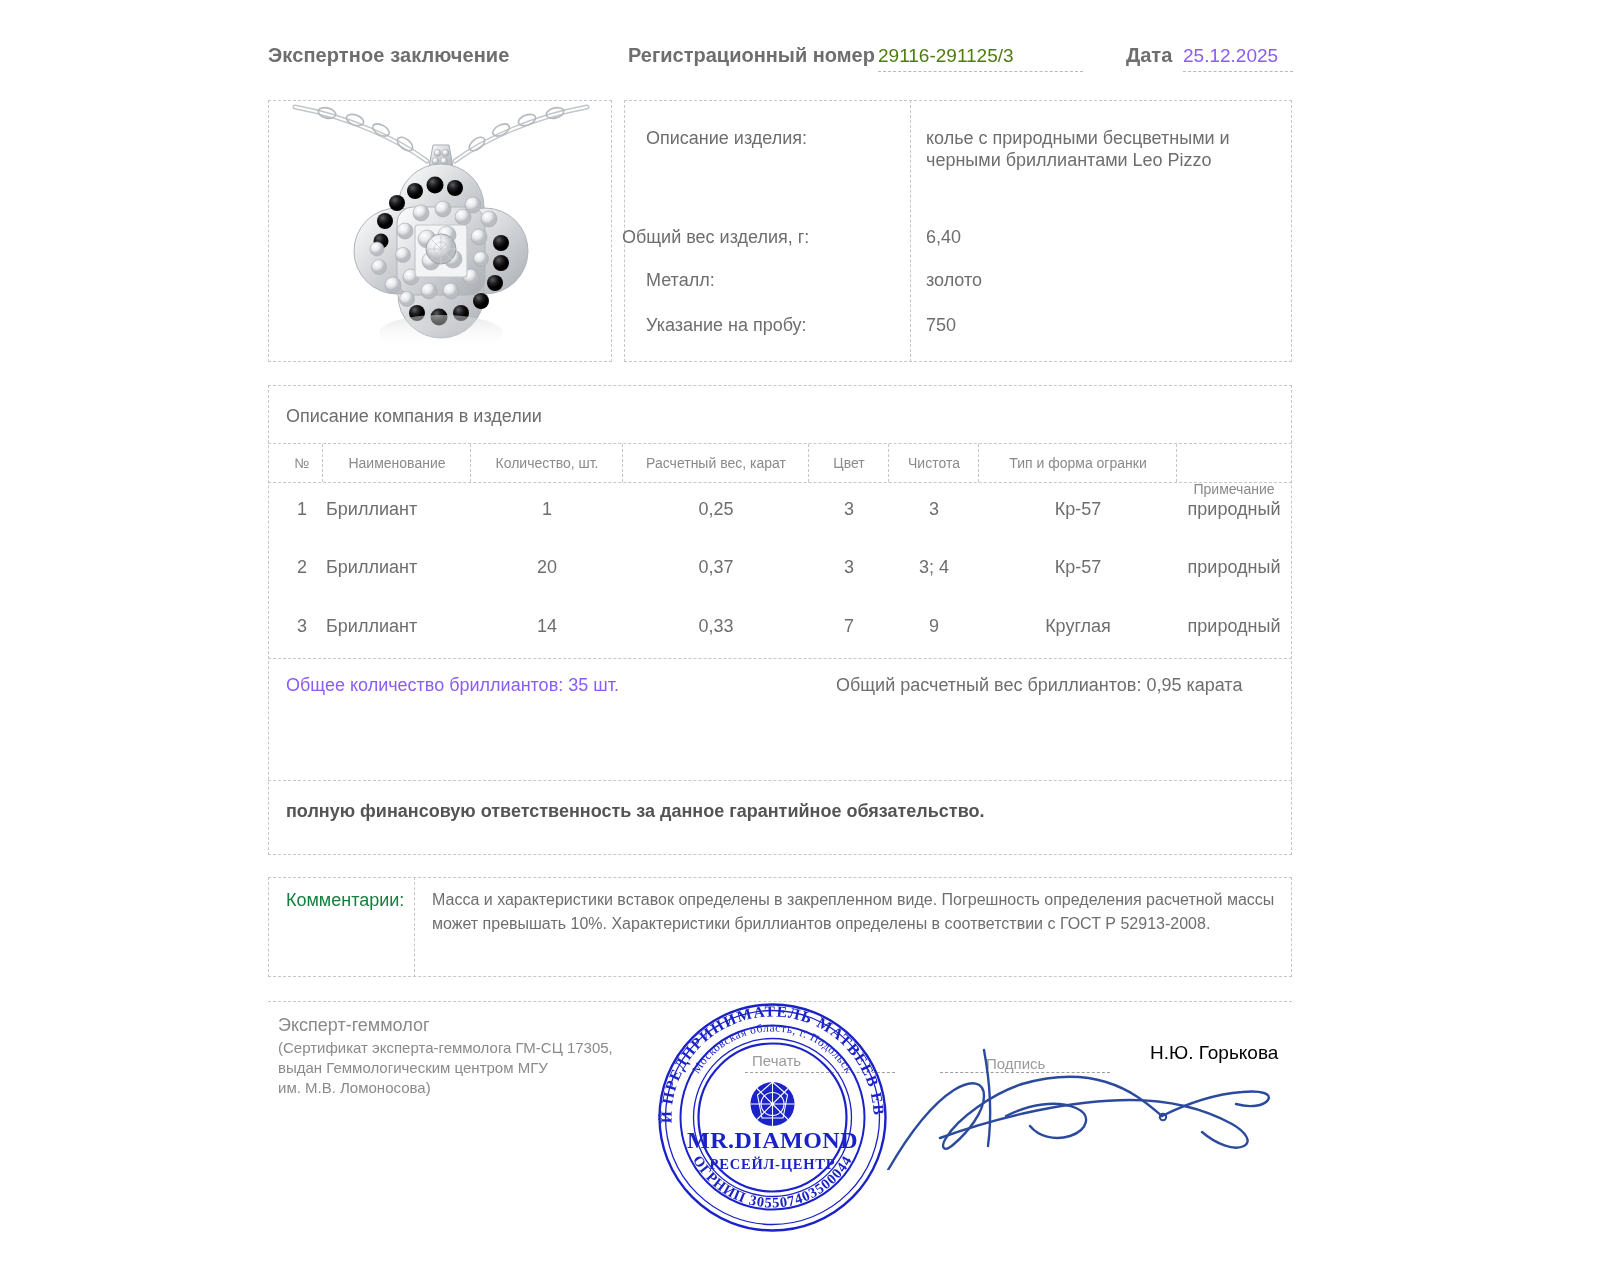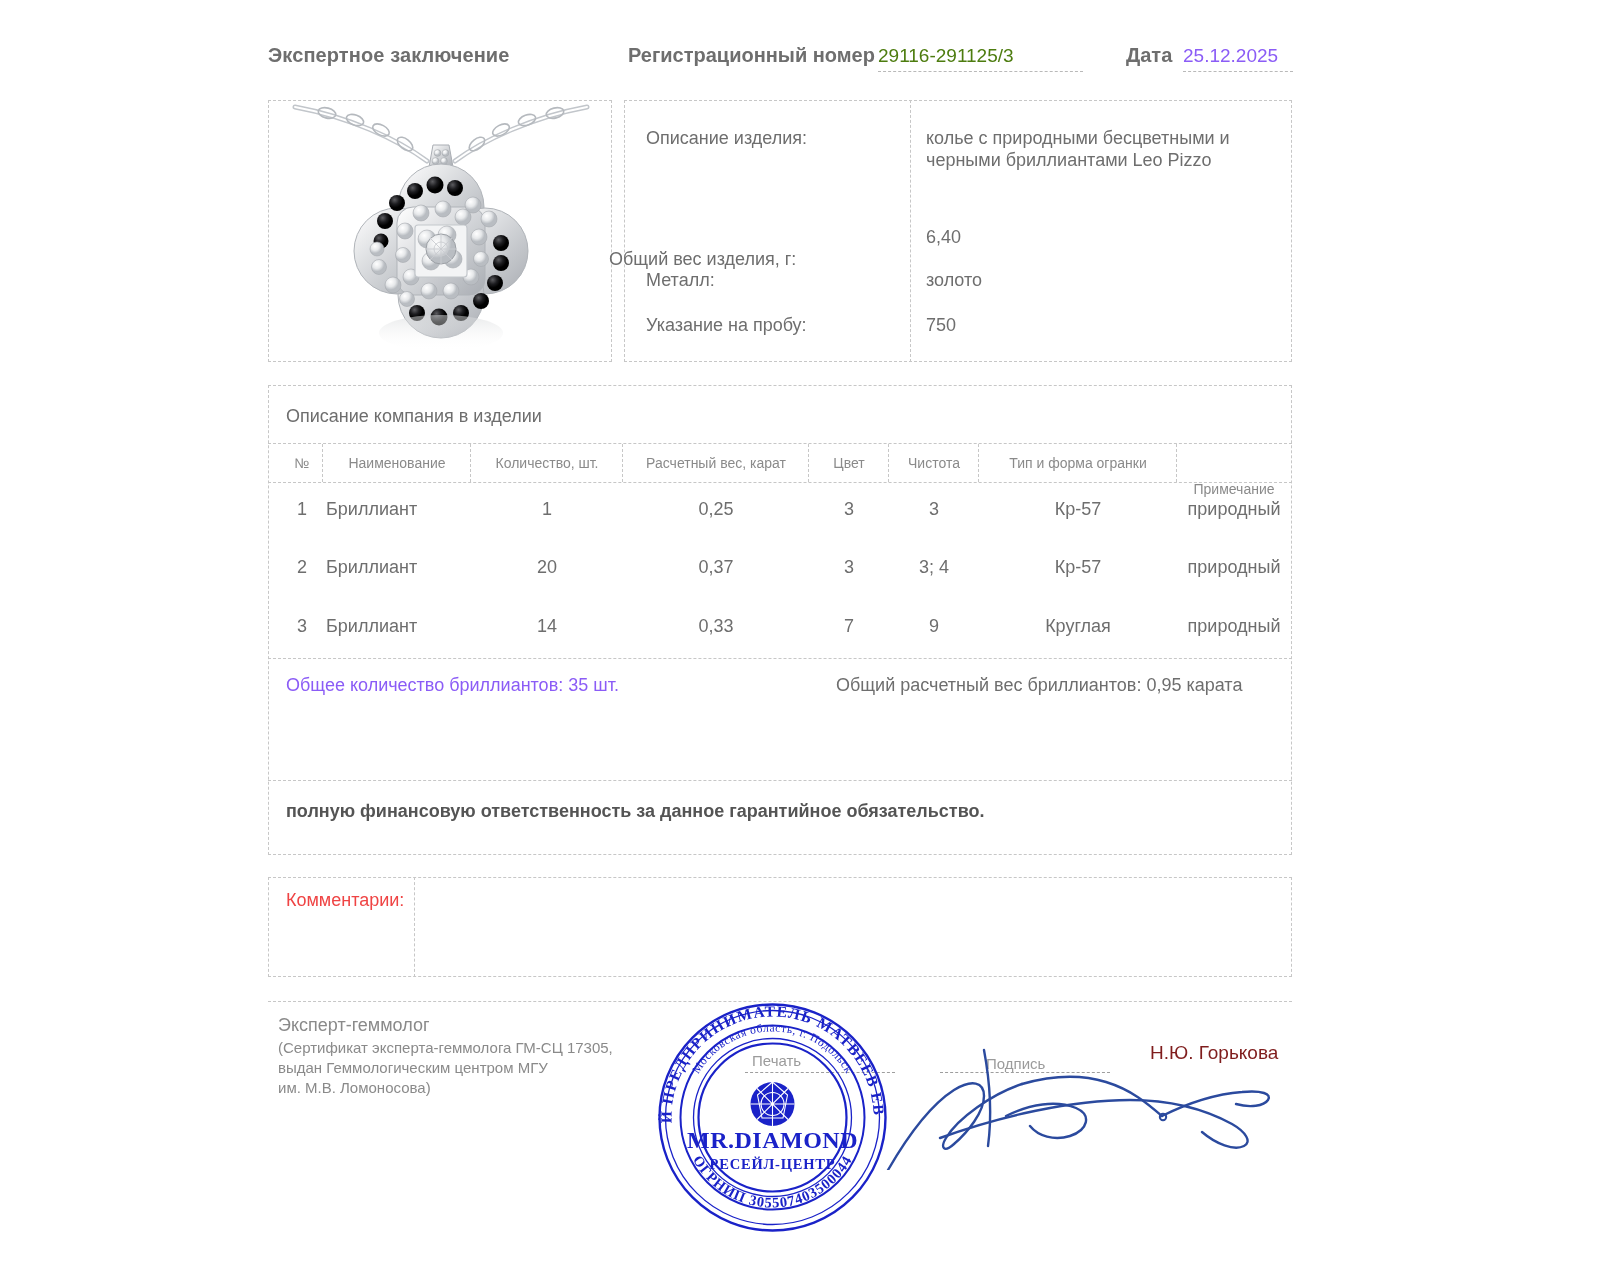--- a/index.html
+++ b/index.html
@@ -102,21 +102,21 @@
   
   .comments-box{
     position:absolute;left:268px;top:877px;width:1024px;height:100px;
     border:1px dashed #c7c7c7;box-sizing:border-box;
   }
   .comments-div{
     position:absolute;left:414px;top:877px;height:100px;width:0;
     border-left:1px dashed #c7c7c7;
   }
   .comments-label{
-    position:absolute;left:286px;top:890px;font-size:18px;color:#ef4444;
+    position:absolute;left:286px;top:890px;font-size:18px;color:#15803d;
   }
   .comments-text{
     position:absolute;left:432px;top:888px;width:845px;
     font-size:16px;color:#6e6e6e;line-height:1.5;
   }
 
   
   .footer-sep{
     position:absolute;left:268px;top:1001px;width:1024px;height:0;
     border-top:1px dashed #c7c7c7;
@@ -136,21 +136,21 @@
     position:absolute;left:752px;top:1052px;font-size:15px;color:#9b9b9b;
   }
   .sign-line{
     position:absolute;left:940px;top:1072px;width:170px;height:0;
     border-top:1px dashed #9e9e9e;
   }
   .sign-label{
     position:absolute;left:986px;top:1055px;font-size:15px;color:#9b9b9b;
   }
   .expert-name{
-    position:absolute;left:1150px;top:1042px;font-size:19px;color:#7f1d1d;white-space:nowrap;
+    position:absolute;left:1150px;top:1042px;font-size:19px;color:#000000;white-space:nowrap;
   }
 
   .seal{position:absolute;left:655px;top:1000px;width:235px;height:235px;}
   .sig{position:absolute;left:880px;top:1020px;width:420px;height:150px;}
   .jewel{position:absolute;left:0;top:0;width:344px;height:262px;}
 </style>
 </head>
 <body>
 
 <div class="page">
@@ -273,21 +273,21 @@
     </svg>
   </div>
 
   <div class="props-box"></div>
   <div class="props-divider"></div>
 
   <div class="prop-label" style="left:646px;top:128px;">Описание изделия:</div>
   <div class="prop-value" style="left:926px;top:128px;">колье с природными бесцветными и</div>
   <div class="prop-value" style="left:926px;top:150px;">черными бриллиантами Leo Pizzo</div>
 
-  <div class="prop-label" style="left:609px;top:227px;margin-top:22px;">Общий вес изделия, г:</div>
+  <div class="prop-label" style="left:622px;top:227px;">Общий вес изделия, г:</div>
   <div class="prop-value" style="left:926px;top:227px;">6,40</div>
 
   <div class="prop-label" style="left:646px;top:270px;">Металл:</div>
   <div class="prop-value" style="left:926px;top:270px;">золото</div>
 
   <div class="prop-label" style="left:646px;top:315px;">Указание на пробу:</div>
   <div class="prop-value" style="left:926px;top:315px;">750</div>
 
   <div class="inserts-box"></div>
   <div class="inserts-title">Описание компания в изделии</div>
@@ -344,20 +344,21 @@
   <div class="total-right">Общий расчетный вес бриллиантов: 0,95 карата</div>
 
   <div class="confirm-sep"></div>
   <div class="confirm-text">
     <div>полную финансовую ответственность за данное гарантийное обязательство.</div>
   </div>
 
   <div class="comments-box"></div>
   <div class="comments-div"></div>
   <div class="comments-label">Комментарии:</div>
+  <div class="comments-text">Масса и характеристики вставок определены в закрепленном виде. Погрешность определения расчетной массы может превышать 10%. Характеристики бриллиантов определены в соответствии с ГОСТ Р 52913-2008.</div>
 
   <div class="footer-sep"></div>
   <div class="expert-title">Эксперт-геммолог</div>
   <div class="expert-sub">
     <div>(Сертификат эксперта-геммолога ГМ-СЦ 17305,</div>
     <div>выдан Геммологическим центром МГУ</div>
     <div>им. М.В. Ломоносова)</div>
   </div>
 
   <div class="stamp-line"></div>

